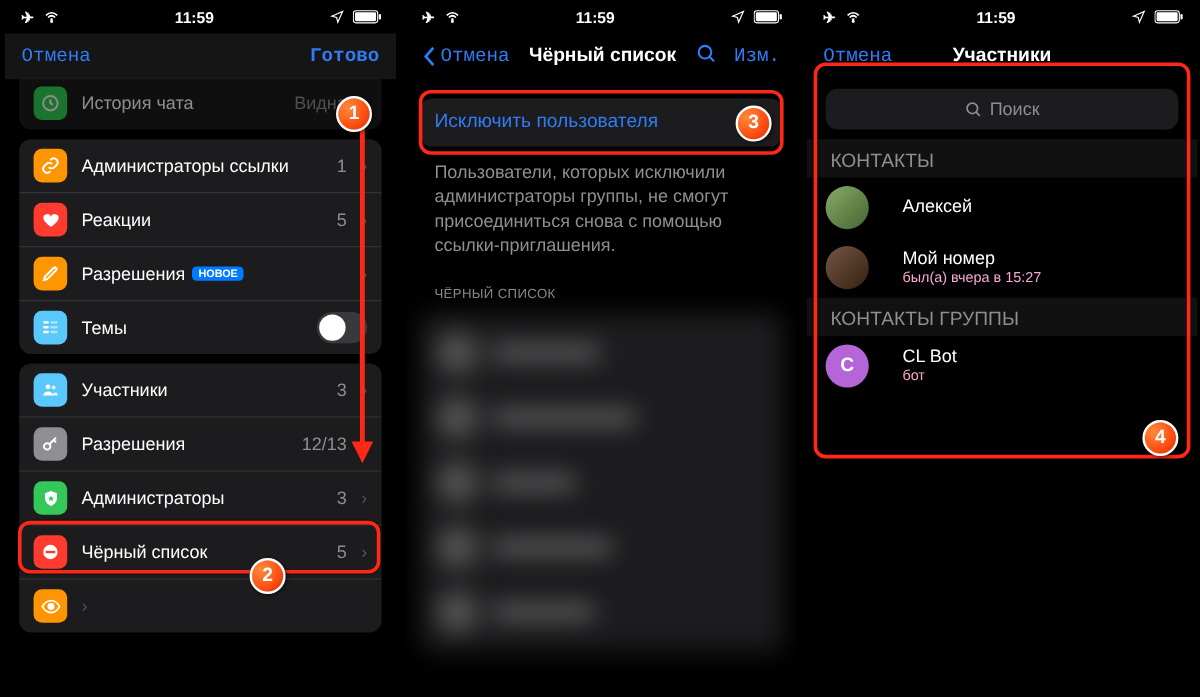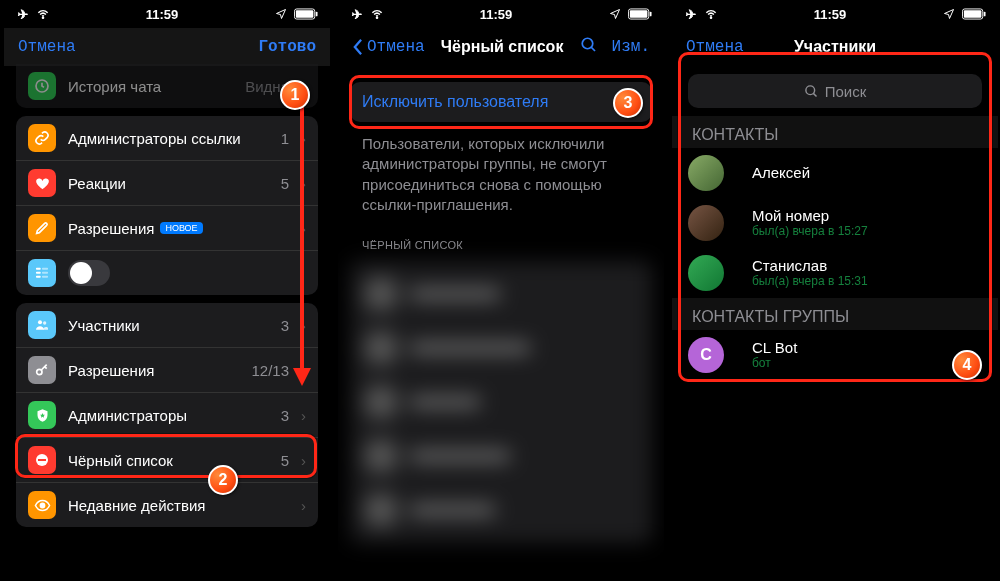--- a/index.html
+++ b/index.html
@@ -64,21 +64,21 @@
   .cell:last-child { border-bottom:none; }
   .cell .icon {
     width:28px; height:28px; border-radius:7px;
     display:flex; align-items:center; justify-content:center;
     font-size:15px; color:#fff; flex-shrink:0;
   }
   .cell .label { flex:1; color:#fff; display:flex; align-items:center; gap:6px;}
   .cell .value { color:#8e8e93; font-size:15px; }
   .cell .chev { color:#555; font-size:15px;}
   .badge-new {
-    background:#007aff; color:#fff; font-size:9px; padding:1px 5px; border-radius:4px; font-weight:400;
+    background:#007aff; color:#fff; font-size:9px; padding:1px 5px; border-radius:4px; font-weight:700;
   }
   .toggle {
     width:42px; height:26px; background:#39393d; border-radius:13px; position:relative;
   }
   .toggle::after {
     content:''; position:absolute; width:22px; height:22px; background:#fff; border-radius:50%; top:2px; left:2px;
   }
   .footer-text {
     color:#8e8e93; font-size:15px; padding:4px 24px 10px; line-height:1.35;
   }
@@ -122,21 +122,21 @@
     background:#111; font-weight:500;
   }
   .person-row {
     display:flex; align-items:center; gap:28px; padding:7px 16px;
   }
   .avatar {
     width:36px; height:36px; border-radius:50%; background:#444; flex-shrink:0;
     display:flex; align-items:center; justify-content:center; color:#fff; font-weight:600;
   }
   .person-name { font-size:15px; color:#fff; line-height:1.15;}
-  .person-sub { font-size:12px; color:#15803d; line-height:1.15;}
+  .person-sub { font-size:12px; color:#f9a8d4; line-height:1.15;}
 </style>
 </head>
 <body>
 
 <div class="phone">
   <div class="statusbar">
     <div class="sb-left">
       <span class="sb-icon">✈</span>
       <span class="sb-icon">
         <svg width="14" height="14" viewBox="0 0 24 24" fill="none" stroke="#fff" stroke-width="2.5">
@@ -218,20 +218,21 @@
       <div class="icon" style="background:#5ac8fa">
         <svg width="16" height="16" viewBox="0 0 24 24" fill="#fff">
             <rect x="3" y="4" width="7" height="3" rx="1"></rect>
             <rect x="3" y="10" width="7" height="3" rx="1"></rect>
             <rect x="3" y="16" width="7" height="3" rx="1"></rect>
             <rect x="12" y="4" width="9" height="3" rx="1" opacity="0.5"></rect>
             <rect x="12" y="10" width="9" height="3" rx="1" opacity="0.5"></rect>
             <rect x="12" y="16" width="9" height="3" rx="1" opacity="0.5"></rect>
           </svg>
       </div>
+      <div class="label">Темы</div>
       <div class="toggle"></div>
     </div>
   </div>
 
   <div class="group">
     <div class="cell">
       <div class="icon" style="background:#5ac8fa">
         <svg width="16" height="16" viewBox="0 0 24 24" fill="#fff">
             <circle cx="9" cy="8" r="3"></circle>
             <circle cx="16" cy="9" r="2.5" opacity="0.8"></circle>
@@ -276,21 +277,20 @@
       <div class="value">5</div>
       <div class="chev">›</div>
     </div>
     <div class="cell">
       <div class="icon" style="background:#ff9500">
         <svg width="17" height="17" viewBox="0 0 24 24" fill="none" stroke="#fff" stroke-width="2.2">
             <path d="M2 12s3.5-7 10-7 10 7 10 7-3.5 7-10 7S2 12 2 12z"></path>
             <circle cx="12" cy="12" r="3" fill="#fff"></circle>
           </svg>
       </div>
-      <div class="label">Недавние действия</div>
       <div class="chev">›</div>
     </div>
   </div>
 
   <svg class="arrow-down" style="left:286px; top:96px;" width="24" height="290">
     <line x1="12" y1="0" x2="12" y2="276" stroke="#ff2717" stroke-width="4"></line>
     <polygon points="3,272 21,272 12,290" fill="#ff2717"></polygon>
   </svg>
   <div class="num-badge" style="left:276px; top:80px;">1</div>
   <div class="hlbox" style="left:11px; top:434px; width:302px; height:44px;"></div>
@@ -426,27 +426,20 @@
         <div class="person-name">Алексей</div>
       </div>
   </div>
   <div class="person-row">
     <div class="avatar" style="background:linear-gradient(135deg,#754,#321)"></div>
     <div>
       <div class="person-name">Мой номер</div>
       <div class="person-sub">был(а) вчера в 15:27</div>
     </div>
   </div>
-  <div class="person-row">
-    <div class="avatar" style="background:linear-gradient(135deg,#3a5,#173)"></div>
-    <div>
-      <div class="person-name">Станислав</div>
-      <div class="person-sub">был(а) вчера в 15:31</div>
-    </div>
-  </div>
 
   <div class="list-header">КОНТАКТЫ ГРУППЫ</div>
   <div class="person-row">
     <div class="avatar" style="background:#b565d8">C</div>
     <div>
       <div class="person-name">CL Bot</div>
       <div class="person-sub">бот</div>
     </div>
   </div>
 

